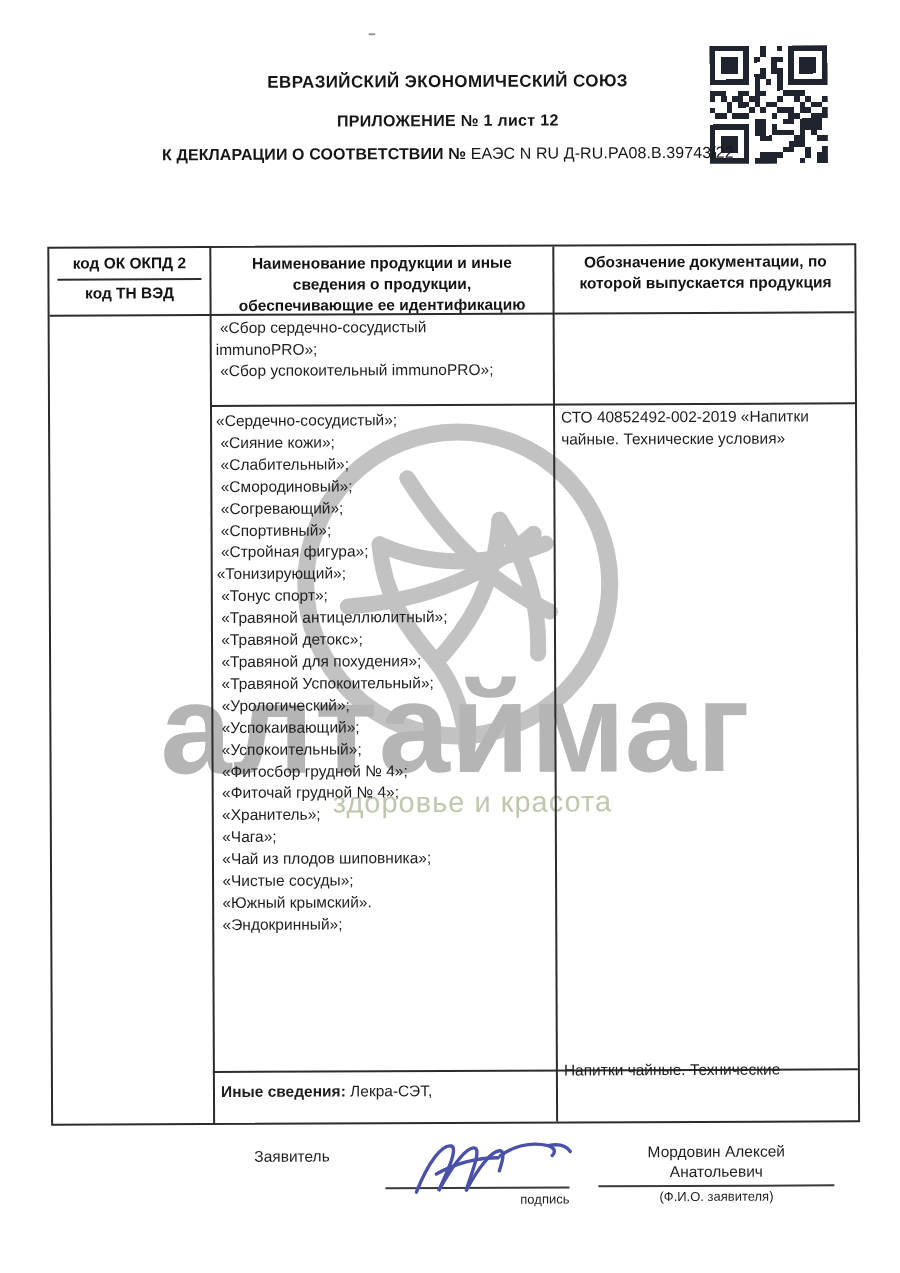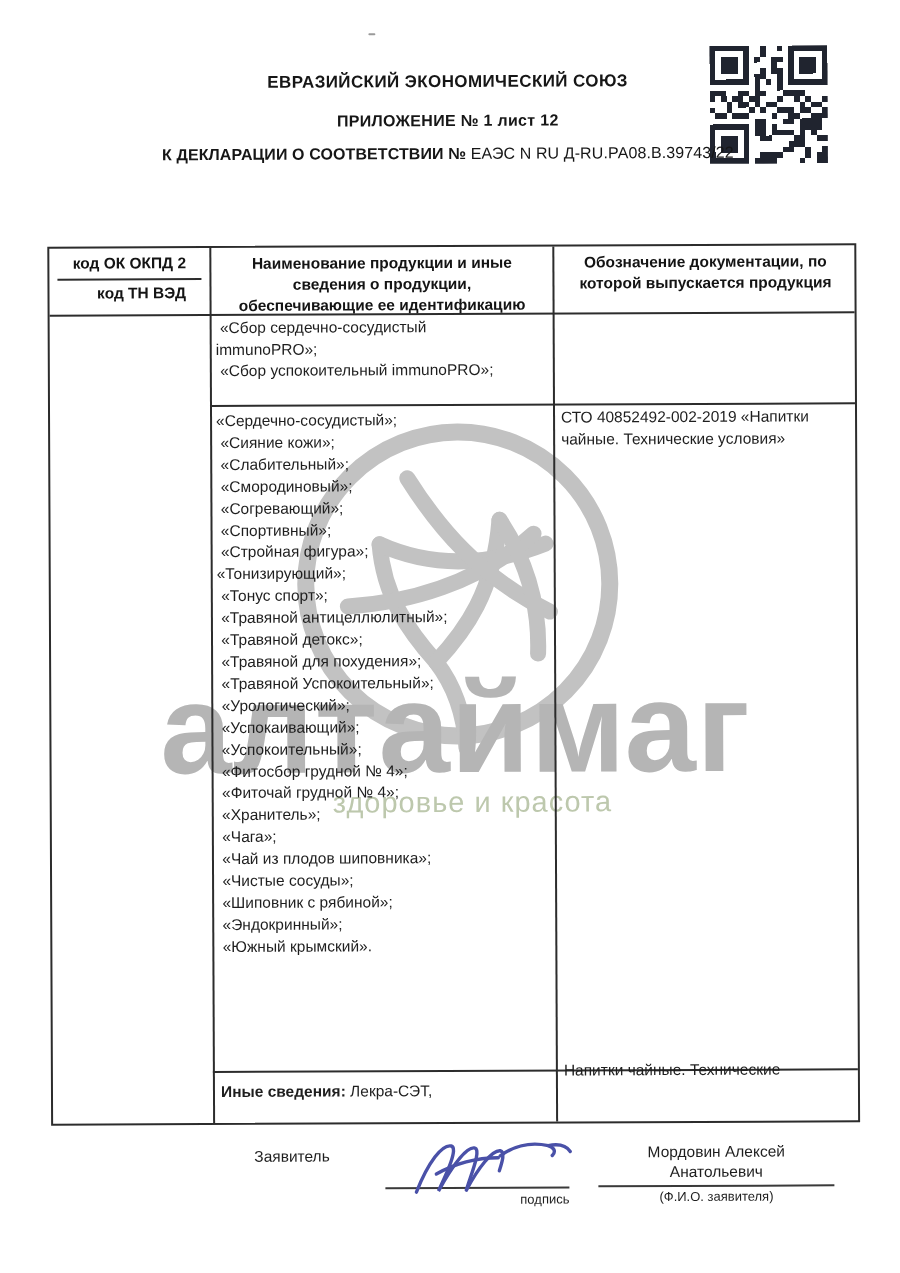--- a/index.html
+++ b/index.html
@@ -32,21 +32,21 @@
   .v{position:absolute;top:0;bottom:0;width:2px;background:#2c2c2c;}
   .v1{left:160px;} .v2{left:503px;}
   .h{position:absolute;height:2px;background:#2c2c2c;}
   .h-head{top:66px;left:0;right:0;}
   .h-row1{top:157px;left:160px;right:0;}
   .h-row3{top:823px;left:160px;right:0;}
 
   .cell-h{position:absolute;font-weight:bold;font-size:15.5px;text-align:center;color:#141414;}
   .ch1{left:0;top:6px;width:160px;}
   .ch1-rule{position:absolute;left:8px;top:30px;width:144px;height:2px;background:#2c2c2c;}
-  .ch1-bot{position:absolute;left:0;top:36px;width:160px;text-align:center;margin-left:12px;}
+  .ch1-bot{position:absolute;left:0;top:36px;width:160px;text-align:center;}
   .ch2{left:162px;top:5px;width:341px;line-height:21px;}
   .ch3{left:505px;top:5px;width:302px;line-height:21px;}
 
   .body-txt{position:absolute;font-size:15.5px;color:#1e1e1e;}
   .line{white-space:pre;}
   .row1-col2{left:166px;top:69px;line-height:21.5px;}
   .row2-col2{left:166px;top:162px;line-height:21.9px;}
   .row2-col3{left:511px;top:160px;line-height:22px;}
   .row3-col2{left:168px;top:835px;}
   .row3-col3{left:511px;top:815px;}
@@ -263,23 +263,22 @@
           <div class="line"> «Травяной Успокоительный»;</div>
           <div class="line"> «Урологический»;</div>
           <div class="line"> «Успокаивающий»;</div>
           <div class="line"> «Успокоительный»;</div>
           <div class="line"> «Фитосбор грудной № 4»;</div>
           <div class="line"> «Фиточай грудной № 4»;</div>
           <div class="line"> «Хранитель»;</div>
           <div class="line"> «Чага»;</div>
           <div class="line"> «Чай из плодов шиповника»;</div>
           <div class="line"> «Чистые сосуды»;</div>
-          <div class="line"> «Шиповник с рябиной»;</div>
+          <div class="line"> «Южный крымский».</div>
           <div class="line"> «Эндокринный»;</div>
-          <div class="line"> «Южный крымский».</div>
         </div>
 
       <div class="body-txt row2-col3">
           <div class="line">СТО 40852492-002-2019 «Напитки</div>
           <div class="line">чайные. Технические условия»</div>
         </div>
 
       <div class="body-txt row3-col2"><span class="b">Иные сведения:</span><span> Лекра-СЭТ,</span></div>
       <div class="body-txt row3-col3">Напитки чайные. Технические</div>
     </div>

